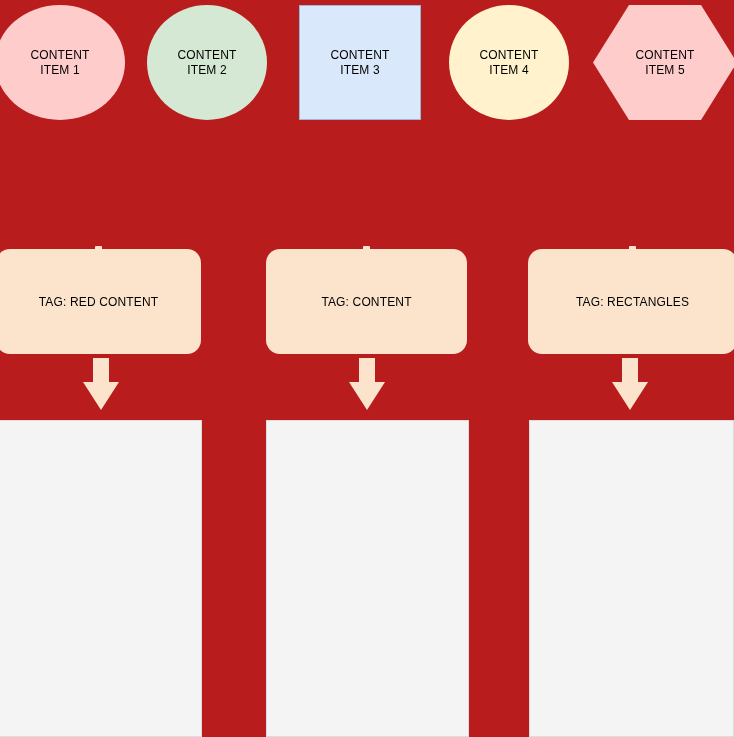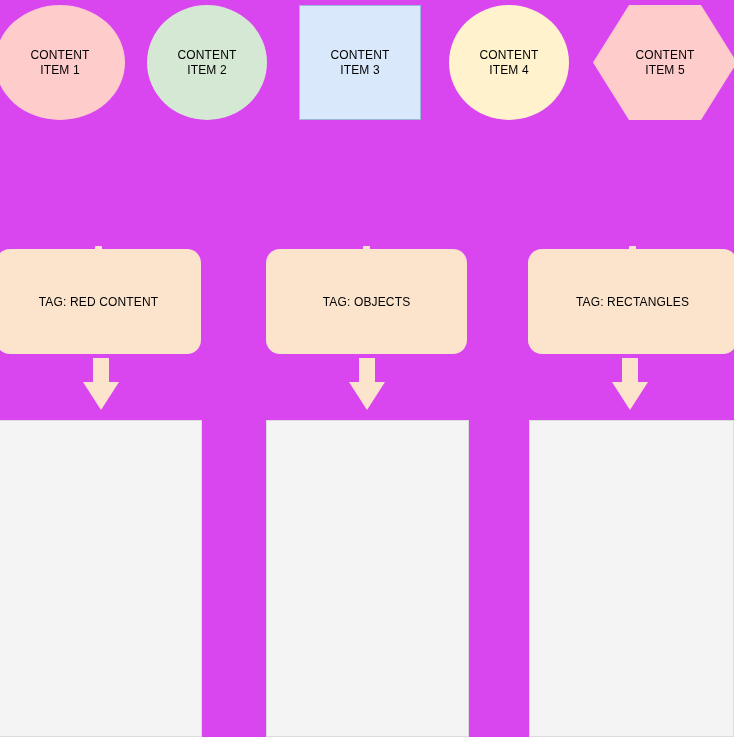--- a/index.html
+++ b/index.html
@@ -15,21 +15,21 @@
     font-family: "Liberation Sans", sans-serif;
     -webkit-font-smoothing: antialiased;
   }
 
   #canvas {
     position: absolute;
     left: 0;
     top: 0;
     width: 734px;
     height: 737px;
-    background: #d946ef;
+    background: #b91c1c;
   }
 
   .shape {
     position: absolute;
     box-sizing: border-box;
     display: flex;
     align-items: center;
     justify-content: center;
     text-align: center;
     color: #000000;
@@ -139,21 +139,21 @@
 ITEM 5</span>
   </div>
 
   <div class="tag-box" style="left:-4px; top:249px; width:205px; height:105px;">
     <span class="tag-nub"></span>
     <span>TAG: RED CONTENT</span>
   </div>
 
   <div class="tag-box" style="left:266px; top:249px; width:201px; height:105px;">
     <span class="tag-nub"></span>
-    <span>TAG: OBJECTS</span>
+    <span>TAG: CONTENT</span>
   </div>
 
   <div class="tag-box" style="left:528px; top:249px; width:209px; height:105px;">
     <span class="tag-nub"></span>
     <span>TAG: RECTANGLES</span>
   </div>
 
   <div class="arrow" style="left:83px; top:358px;">
     <span class="stem"></span>
     <span class="head"></span>

